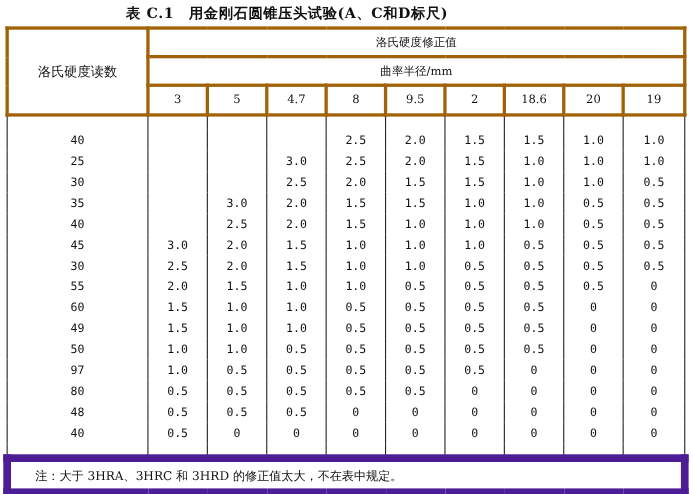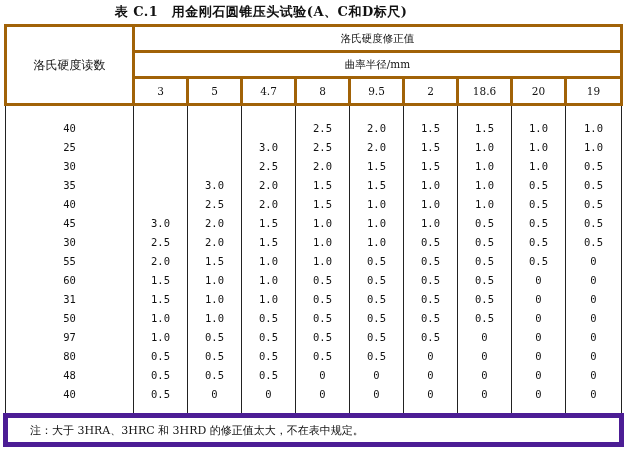--- a/index.html
+++ b/index.html
@@ -10,21 +10,21 @@
   table.t { position: absolute; top: 24px; left: 3px; width: 616px; border-collapse: collapse;
             table-layout: fixed; font-size: 10.5px; }
   table.t td, table.t th { border-left: 1px solid #222; border-right: 1px solid #222;
             text-align: center; padding: 0; font-weight: normal; }
   table.t thead th { border: 3px solid #a16207; height: 23px; }
   table.t thead tr.r3 th { height: 24px; }
   table.t .rowhead { font-size: 12px; }
   table.t tbody td { height: 19px; font-family: "DejaVu Sans Mono", "Liberation Mono", monospace; font-size: 10.5px; }
   table.t tbody tr.pad-top td { height: 12px; }
   table.t tbody tr.pad-bot td { height: 10px; }
-  table.t tfoot td { border: 5px solid #4c1d95; text-align: left; padding-left: 22px; height: 24px; font-size: 11px; }
+  table.t tfoot td { border: 7px solid #4c1d95; text-align: left; padding-left: 22px; height: 24px; font-size: 11px; }
   .outer { border: 1.5px solid #111 !important; }
 </style>
 </head>
 <body>
 
 <div class="title">表 C.1　用金刚石圆锥压头试验(A、C和D标尺)</div>
 
 <table class="t outer">
   <colgroup>
     <col style="width:128px">
@@ -173,21 +173,21 @@
         <td>1.0</td>
         <td>1.0</td>
         <td>0.5</td>
         <td>0.5</td>
         <td>0.5</td>
         <td>0.5</td>
         <td>0</td>
         <td>0</td>
       </tr>
       <tr>
-        <td>31</td>
+        <td>49</td>
         <td>1.5</td>
         <td>1.0</td>
         <td>1.0</td>
         <td>0.5</td>
         <td>0.5</td>
         <td>0.5</td>
         <td>0.5</td>
         <td>0</td>
         <td>0</td>
       </tr>

